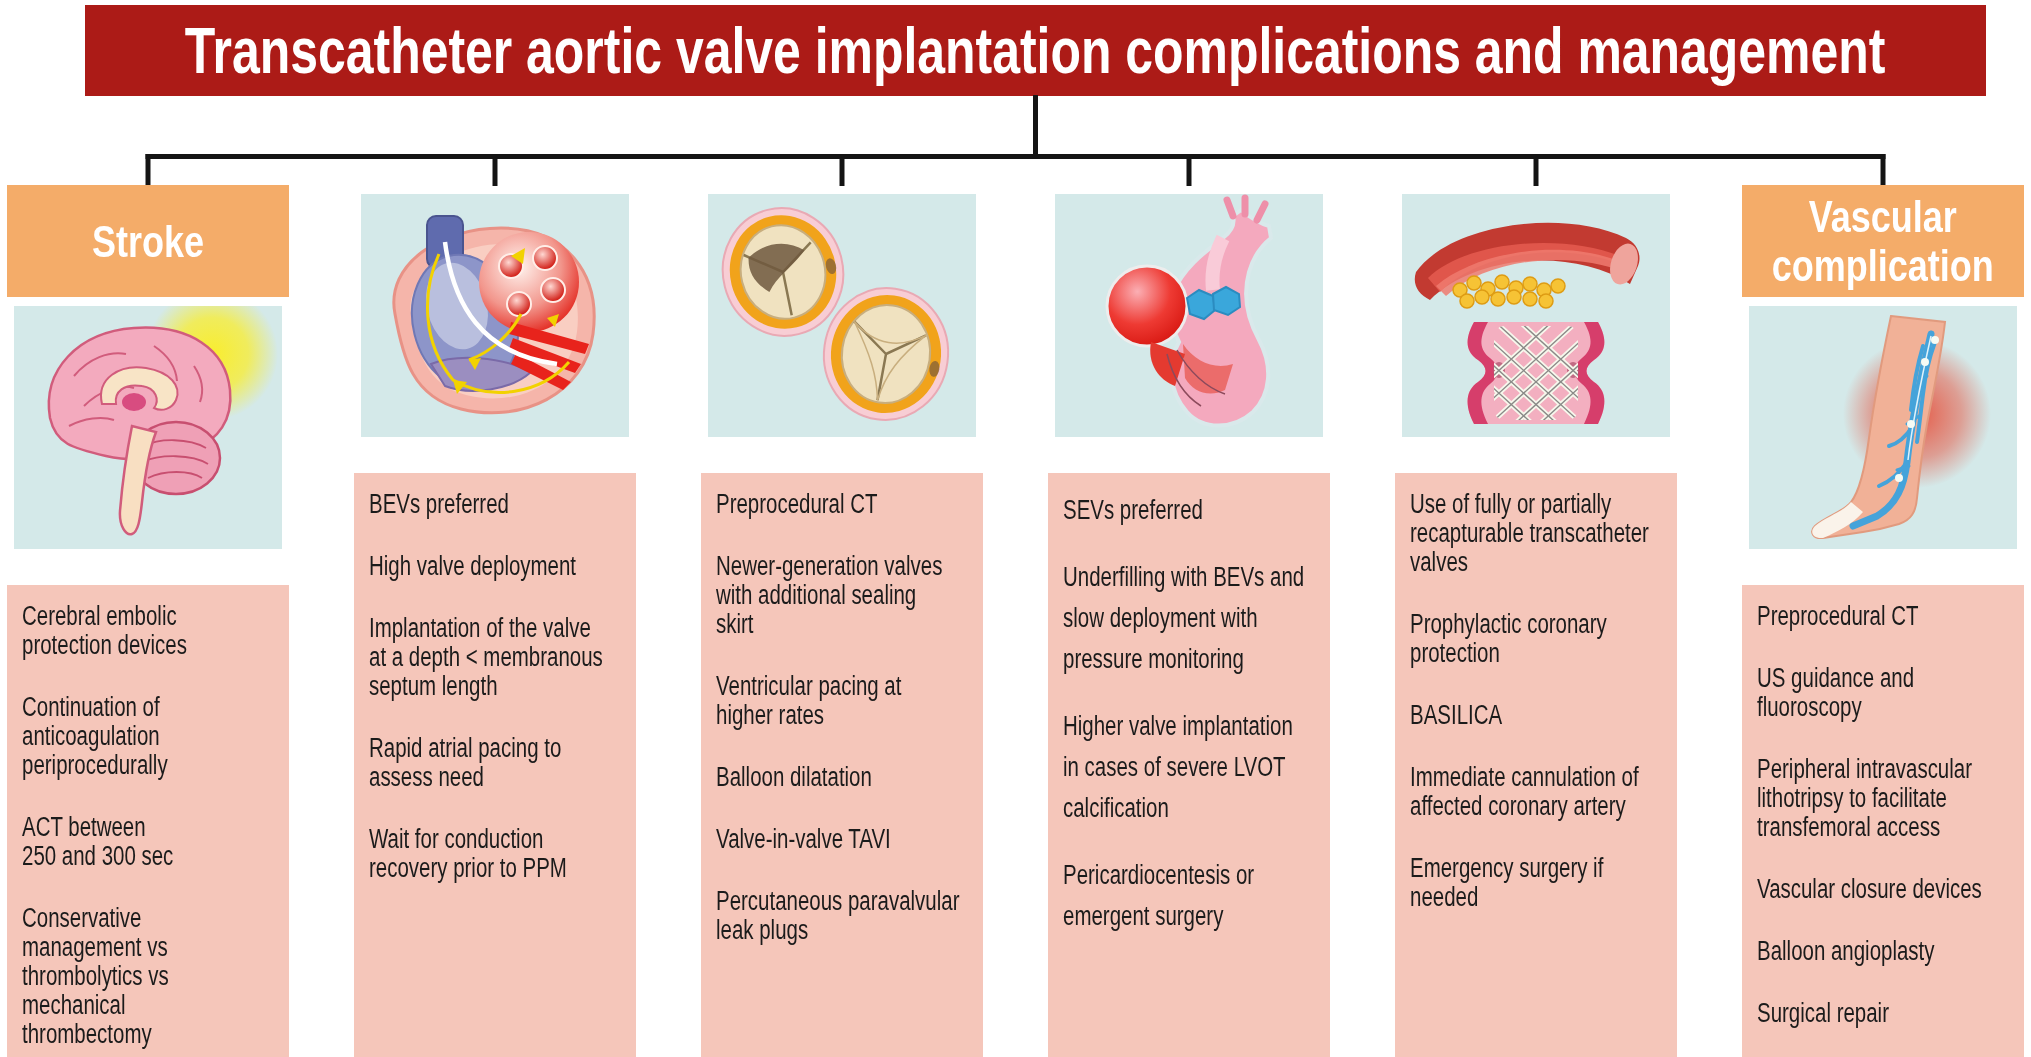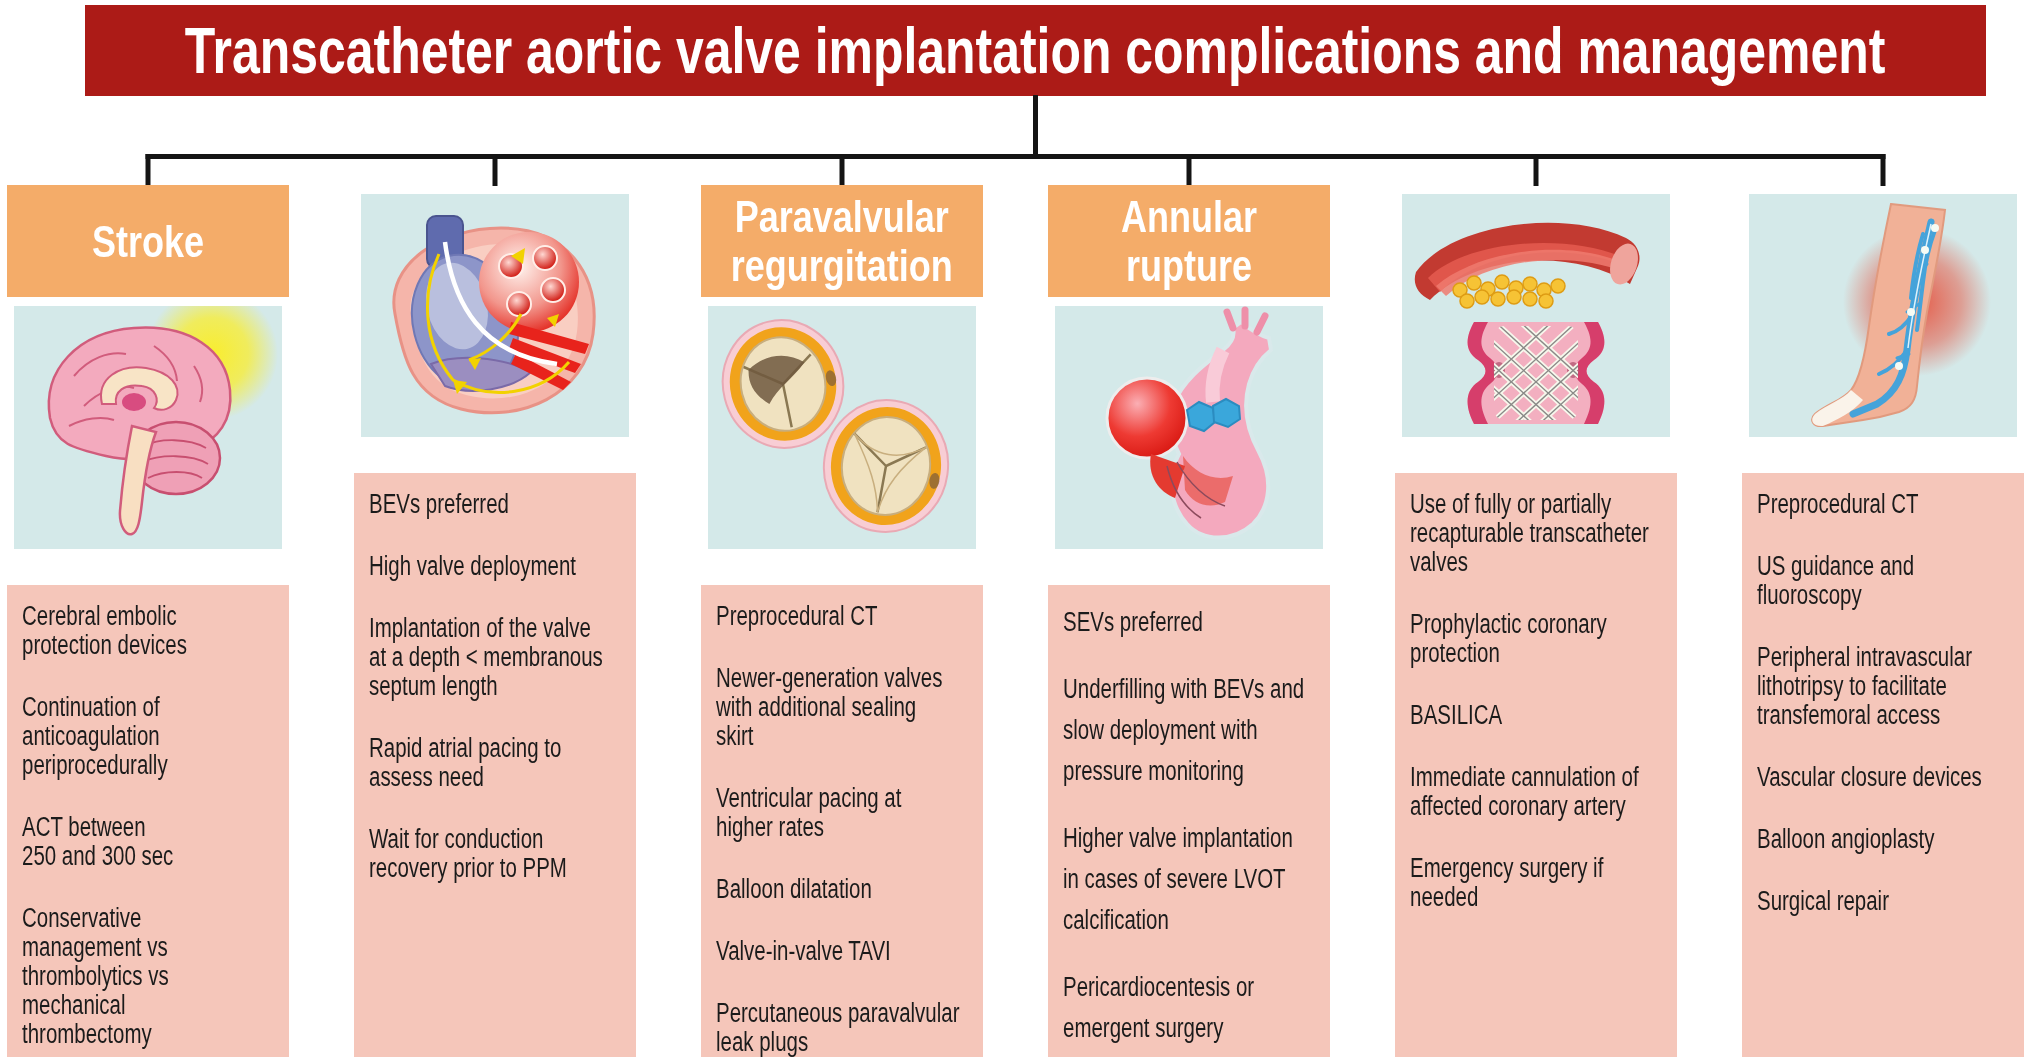--- a/index.html
+++ b/index.html
@@ -142,24 +142,20 @@
 septum length</p>
           <p class="note-item">Rapid atrial pacing to
 assess need</p>
           <p class="note-item">Wait for conduction
 recovery prior to PPM</p>
         </div>
       </div>
     </div>
 
     <div class="col">
-      <div class="header-box">
-        <div class="header-label">Paravalvular
-regurgitation</div>
-      </div>
       <div class="image-box">
         <svg viewBox="0 0 268 243">
           <g transform="translate(75,78) rotate(-14)">
             <ellipse rx="60" ry="64" fill="#F8CDD4" stroke="#E9A9B4" stroke-width="2"></ellipse>
             <ellipse rx="53" ry="57" fill="#F1A31B"></ellipse>
             <ellipse rx="42" ry="47" fill="#F0E2C0" stroke="#C8AE7E" stroke-width="2"></ellipse>
             <path d="M0,0 L-34,-26 M0,0 L34,-22 M0,0 L-2,44" stroke="#8A7852" stroke-width="2.5" fill="none"></path>
             <path d="M-30,-22 C-10,-34 12,-30 26,-16 C10,-2 -6,2 -18,16 C-30,4 -34,-8 -30,-22 Z" fill="#6E583E" opacity=".85"></path>
             <ellipse cx="48" cy="6" rx="5" ry="8" fill="#7A5A3A" opacity=".7"></ellipse>
           </g>
@@ -183,24 +179,20 @@
 higher rates</p>
           <p class="note-item">Balloon dilatation</p>
           <p class="note-item">Valve-in-valve TAVI</p>
           <p class="note-item">Percutaneous paravalvular
 leak plugs</p>
         </div>
       </div>
     </div>
 
     <div class="col">
-      <div class="header-box">
-        <div class="header-label">Annular
-rupture</div>
-      </div>
       <div class="image-box">
         <svg viewBox="0 0 268 243">
           <defs>
             <radialGradient id="lvR" cx="38%" cy="32%" r="75%">
               <stop offset="0%" stop-color="#FBAFB4"></stop>
                 <stop offset="55%" stop-color="#EE3A33"></stop>
                 <stop offset="100%" stop-color="#D6150F"></stop>
             </radialGradient>
           </defs>
           <path d="M118,98 C130,72 150,58 168,44 C176,38 180,30 178,22 L186,16 C196,24 206,30 214,32 L216,44 C206,52 198,64 194,78 C188,100 192,124 204,146 C218,172 216,200 198,218 C178,236 148,236 132,218 C114,198 112,170 124,148 C116,132 112,114 118,98 Z" fill="#F4A9BE" stroke="#D9E9EB" stroke-width="4"></path>
@@ -286,20 +278,24 @@
           <p class="note-item">BASILICA</p>
           <p class="note-item">Immediate cannulation of
 affected coronary artery</p>
           <p class="note-item">Emergency surgery if
 needed</p>
         </div>
       </div>
     </div>
 
     <div class="col">
+      <div class="header-box">
+        <div class="header-label">Vascular
+complication</div>
+      </div>
       <div class="image-box">
         <svg viewBox="0 0 268 243">
           <defs>
             <radialGradient id="glowR" cx="50%" cy="50%" r="50%">
               <stop offset="0%" stop-color="#E8432C" stop-opacity=".85"></stop>
               <stop offset="60%" stop-color="#E8432C" stop-opacity=".45"></stop>
               <stop offset="100%" stop-color="#E8432C" stop-opacity="0"></stop>
             </radialGradient>
           </defs>
           <circle cx="168" cy="108" r="74" fill="url(#glowR)"></circle>

